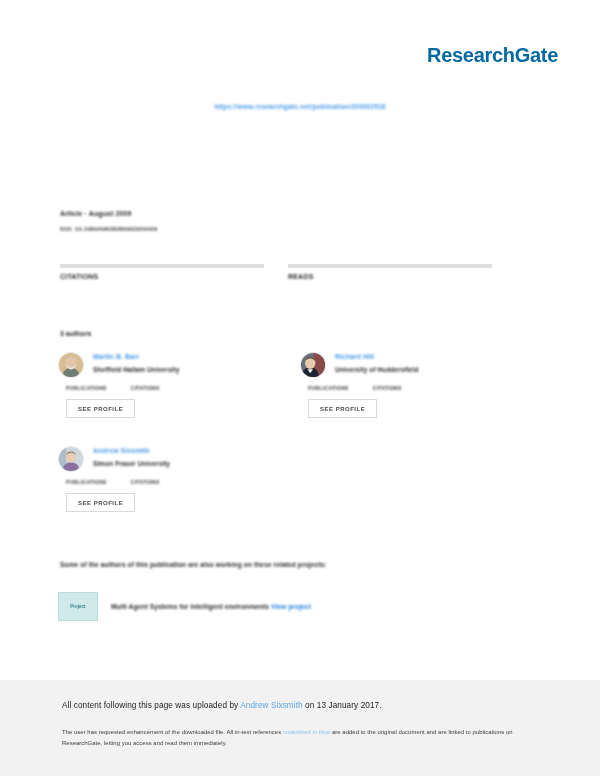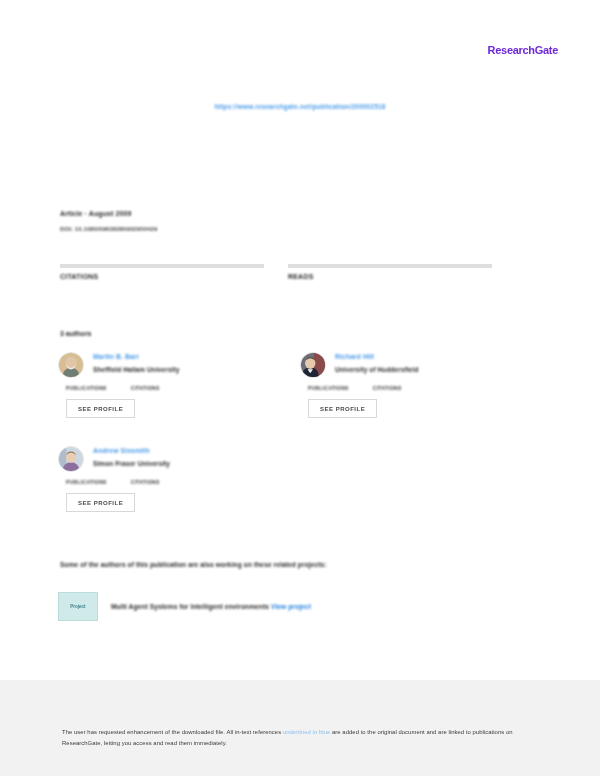--- a/index.html
+++ b/index.html
@@ -7,22 +7,22 @@
     width: 600px; height: 776px;
     background: #ffffff;
     font-family: "Liberation Sans", sans-serif;
     overflow: hidden;
   }
   .page { position: relative; width: 600px; height: 776px; background: #fff; }
 
   
   .rg-logo {
     position: absolute; top: 44px; right: 42px;
-    font-size: 11px; font-weight: 700; letter-spacing: -0.3px;
-    color: #6d28d9;
+    font-size: 20px; font-weight: 700; letter-spacing: -0.3px;
+    color: #0369a1;
     filter: blur(0.45px);
   }
   .doc-url {
     position: absolute; top: 103px; left: 0; width: 600px;
     text-align: center;
     font-size: 6.5px; color: #4b9ce8; font-weight: 700;
     letter-spacing: 0.2px;
     filter: blur(1.15px);
   }
 
@@ -252,18 +252,21 @@
     <div class="project-thumb">
       <span class="project-thumb-label">Project</span>
     </div>
     <div class="project-text">
       <span>Multi Agent Systems for Intelligent environments</span>
       <span class="view-project">View project</span>
     </div>
   </div>
 
   <div class="footer">
+    <div class="footer-line1">
+      <span>All content following this page was uploaded by </span><span class="footer-link">Andrew Sixsmith</span><span> on 13 January 2017.</span>
+    </div>
     <div class="footer-fine">
       <span>The user has requested enhancement of the downloaded file. All in-text references </span><span class="fine-link">underlined in blue</span><span> are added to the original document and are linked to publications on ResearchGate, letting you access and read them immediately.</span>
     </div>
   </div>
 
 </div>
 
 </body></html>

